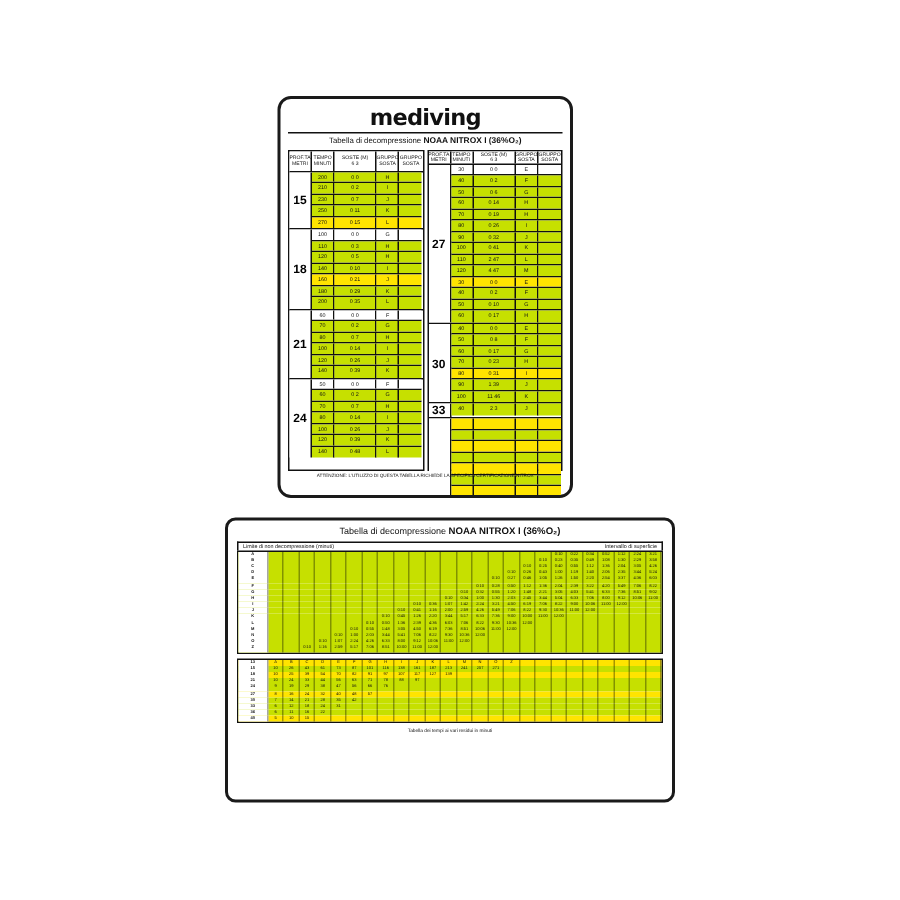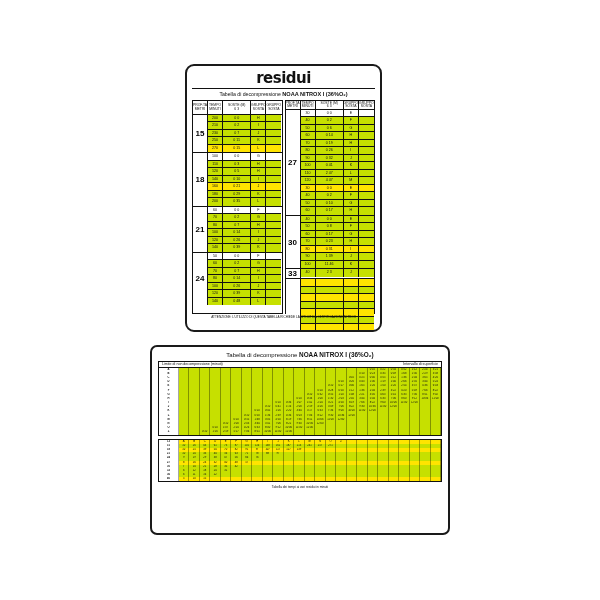--- a/index.html
+++ b/index.html
@@ -201,21 +201,21 @@
     font-size:3.2px;
     color:#111;
     margin-top:3px;
   }
 </style>
 </head>
 <body>
 
 <div id="card1">
 
-  <div class="brand">residui</div>
+  <div class="brand">mediving</div>
   <div class="rule"></div>
 
   <div class="subtitle">
     <span>Tabella di decompressione</span>
     <b>NOAA NITROX I (36%O₂)</b>
   </div>
 
   <div class="tablezone">
 
     <div class="halftbl">

